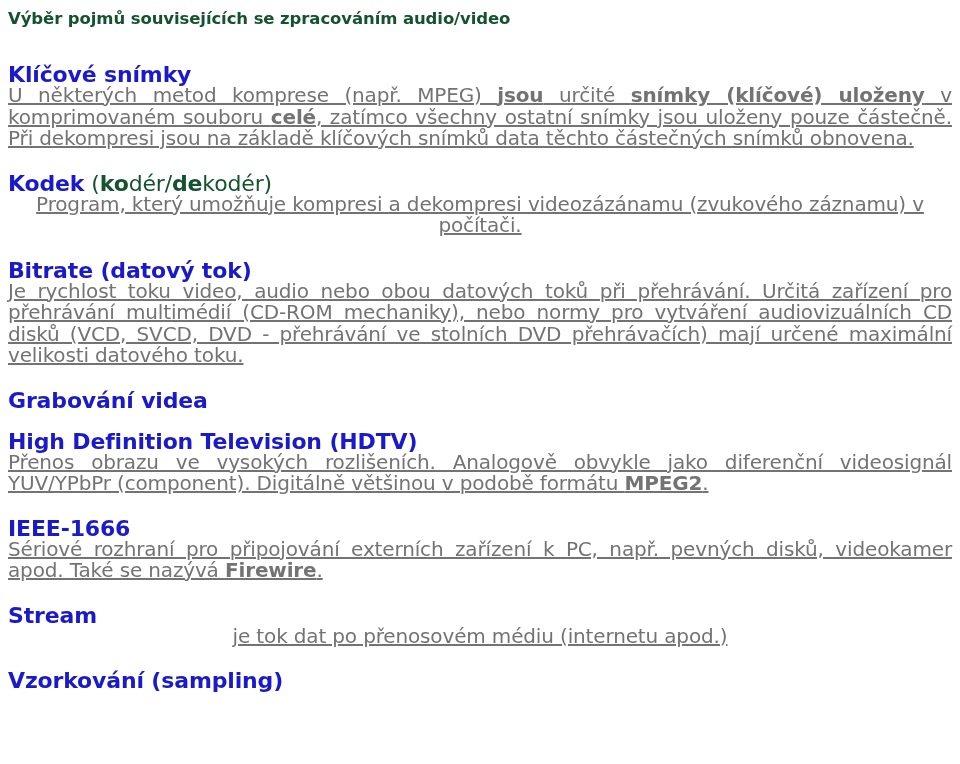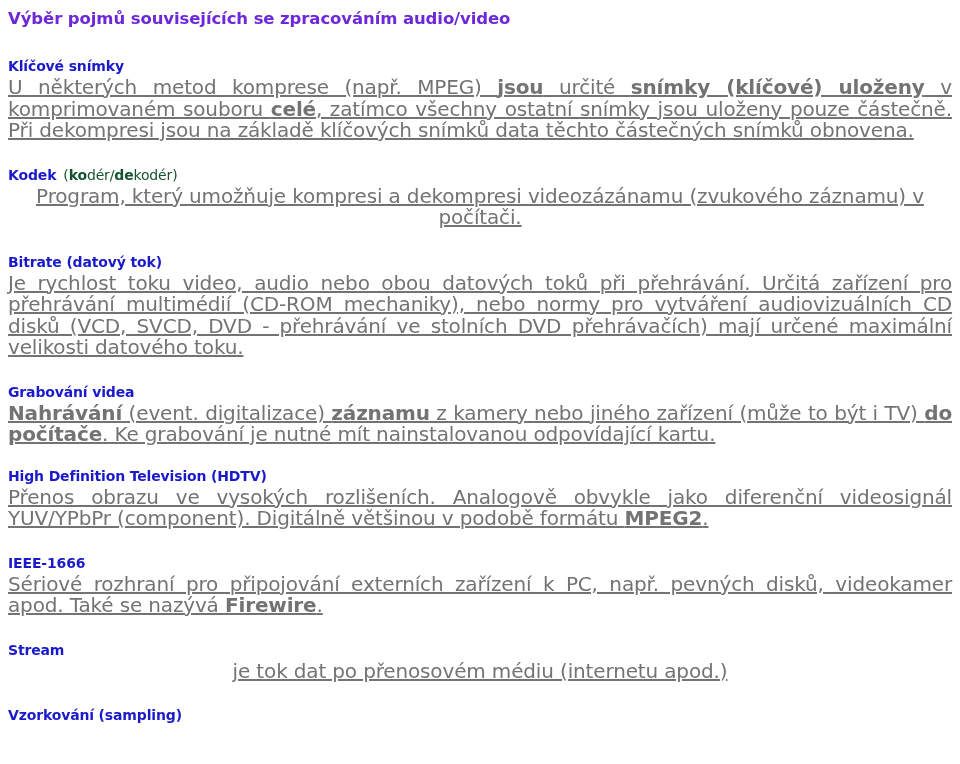--- a/index.html
+++ b/index.html
@@ -16,35 +16,35 @@
   }
   .page {
     position: relative;
     width: 960px;
     height: 764px;
     box-sizing: border-box;
     padding: 6px 8px 0 8px;
     background: #ffffff;
   }
   .doc-title {
-    color: #6d28d9;
+    color: #14532d;
     font-weight: bold;
     font-size: 16.5px;
     line-height: 22px;
     letter-spacing: -0.1px;
-    margin: 2px 0 4px 0;
+    margin: 2px 0 12px 0;
     white-space: nowrap;
   }
   .section {
     margin: 0;
   }
   .sec-heading {
     color: #1a1aca;
     font-weight: bold;
-    font-size: 14px;
+    font-size: 22px;
     line-height: 21px;
     letter-spacing: -0.15px;
     margin: 0;
     white-space: nowrap;
   }
   .sec-heading .blk {
     color: #14532d;
     font-weight: normal;
   }
   .sec-heading .blk b { font-weight: bold; }
@@ -92,21 +92,20 @@
 
   <div class="section">
     <div class="sec-heading">Bitrate (datový tok)</div>
     <div class="body-text"><span>Je rychlost toku video, audio nebo obou datových toků při přehrávání. Určitá zařízení pro přehrávání multimédií (CD-ROM mechaniky), nebo normy pro vytváření audiovizuálních CD disků (VCD, SVCD, DVD - přehrávání ve stolních DVD přehrávačích) mají určené maximální velikosti datového toku.</span></div>
   </div>
 
   <div class="gap-lg"></div>
 
   <div class="section">
     <div class="sec-heading">Grabování videa</div>
-    <div class="body-text"><b>Nahrávání</b><span> (event. digitalizace) </span><b>záznamu</b><span> z kamery nebo jiného zařízení (může to být i TV) </span><b>do počítače</b><span>. Ke grabování je nutné mít nainstalovanou odpovídající kartu.</span></div>
   </div>
 
   <div class="gap-md"></div>
 
   <div class="section">
     <div class="sec-heading">High Definition Television (HDTV)</div>
     <div class="body-text"><span>Přenos obrazu ve vysokých rozlišeních. Analogově obvykle jako diferenční videosignál YUV/YPbPr (component). Digitálně většinou v podobě formátu </span><b>MPEG2</b><span>.</span></div>
   </div>
 
   <div class="gap-lg"></div>

